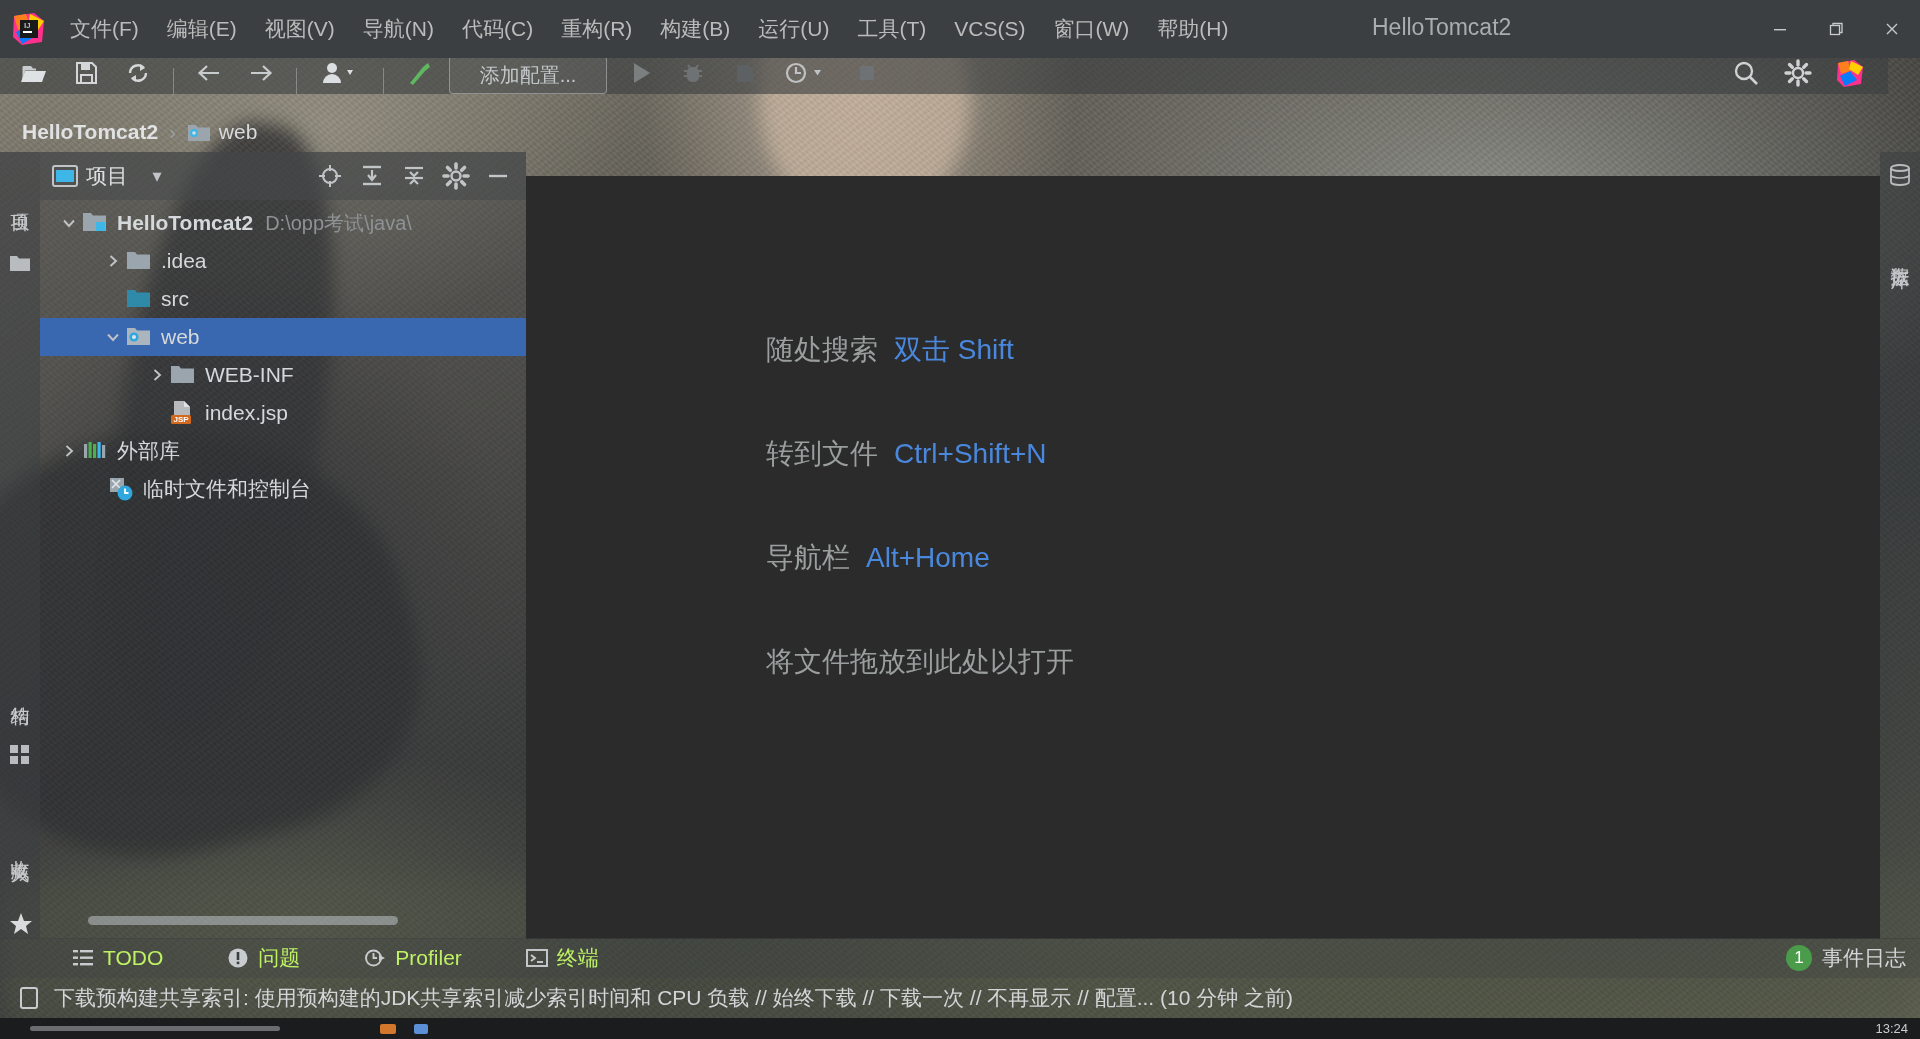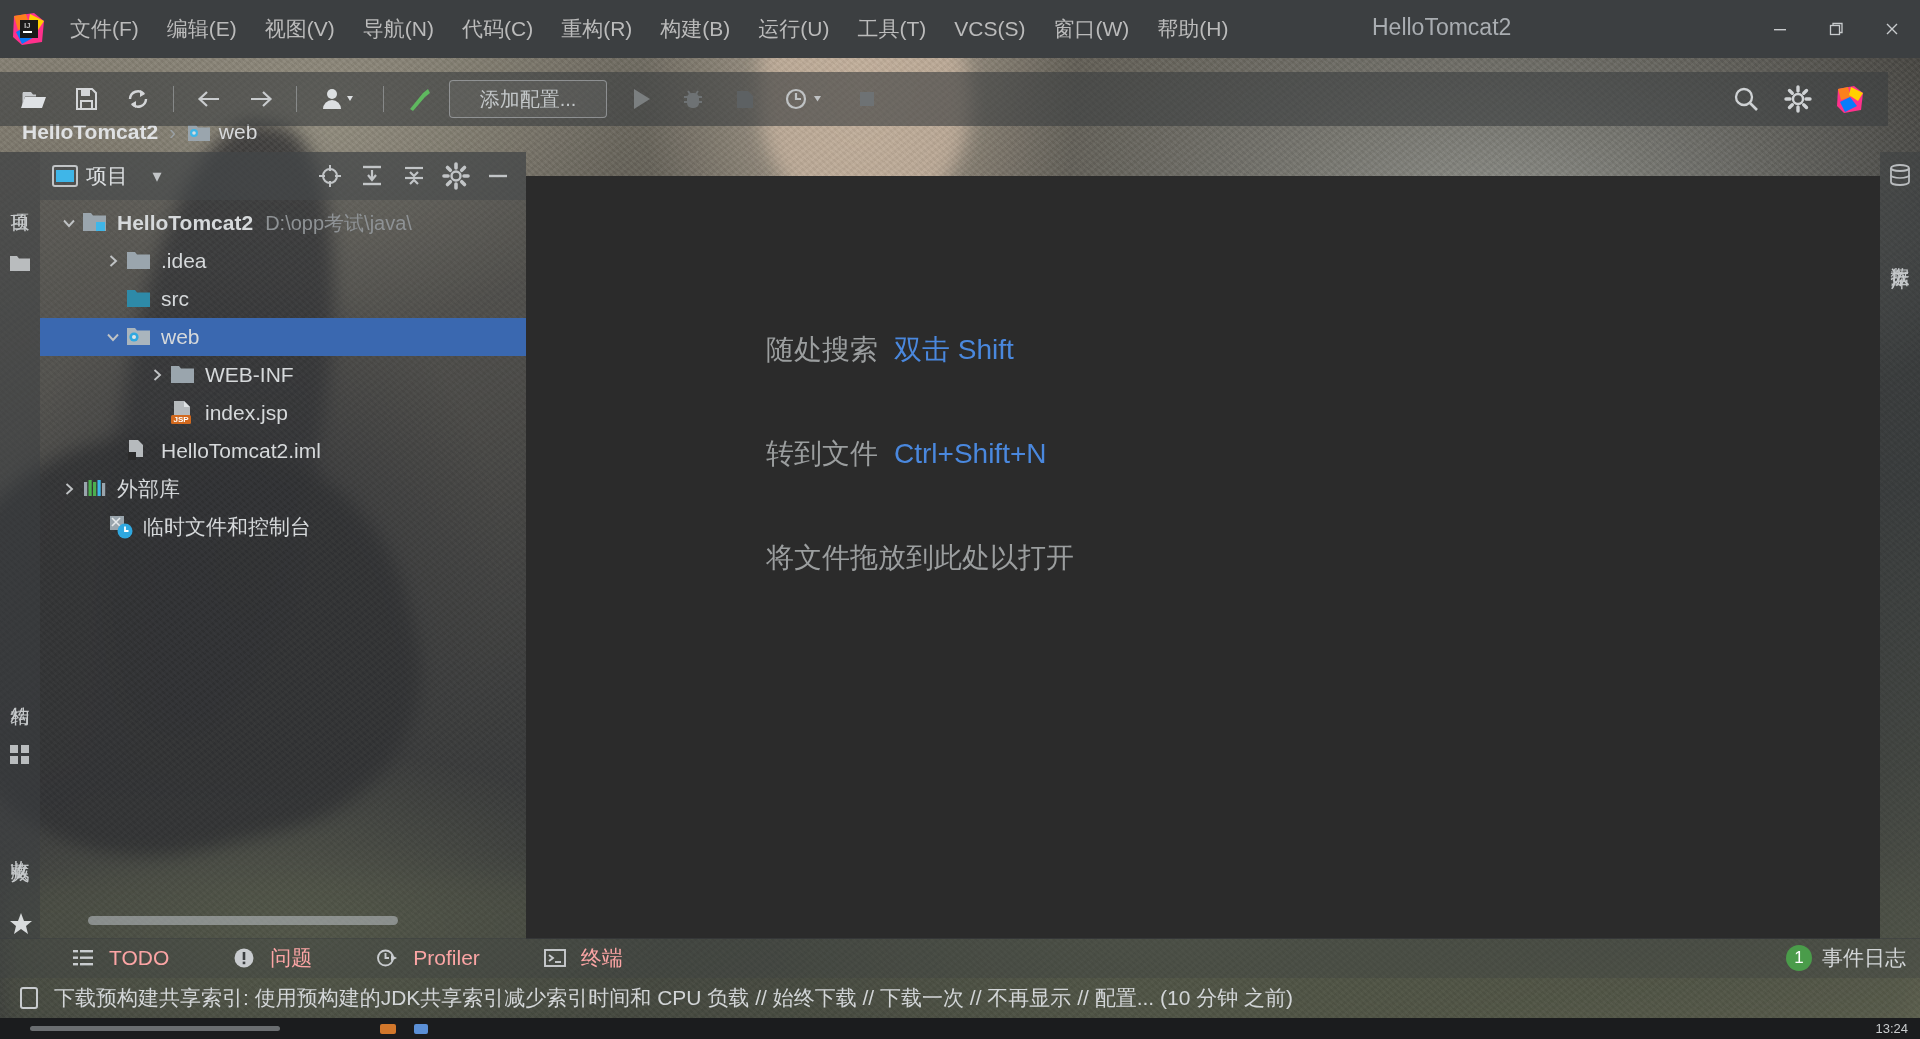--- a/index.html
+++ b/index.html
@@ -74,23 +74,23 @@
     position: absolute; right: 0; top: 0; height: 58px;
     display: flex; align-items: center;
   }
   .win-btn {
     width: 56px; height: 58px; display: flex; align-items: center; justify-content: center;
     color: #c8cbcd;
   }
 
   
   .toolbar {
-    position: absolute; left: 0; top: 72px; width: 1888px; height: 54px;
+    position: absolute; left: 0; top: 40px; width: 1888px; height: 54px;
     background: rgba(60,63,65,.62);
-    display: flex; align-items: center;
+    display: flex; align-items: flex-end;
     z-index: 25;
   }
   .tb-icon {
     width: 42px; height: 42px; margin: 0 5px;
     display: flex; align-items: center; justify-content: center;
     color: #d4d6d8; flex: 0 0 auto;
   }
   .tb-sep { width: 1px; height: 26px; background: rgba(190,195,200,.45); margin: 0 9px; }
   .run-config {
     height: 38px; min-width: 158px;
@@ -192,22 +192,22 @@
   .hint-key { color: #4a88de; margin-left: 16px; }
 
   
   .bottom-bar {
     position: absolute; left: 0; bottom: 61px; width: 1920px; height: 40px;
     background: rgba(60,63,65,.6);
     display: flex; align-items: center;
     z-index: 26;
   }
   .bb-item {
-    display: flex; align-items: center; gap: 15px;
-    color: #fca5a5; font-size: 21px;
+    display: flex; align-items: center; gap: 9px;
+    color: #bef264; font-size: 21px;
     padding: 4px 14px; margin-left: 10px; white-space: nowrap;
   }
   .bb-right { margin-left: auto; display: flex; align-items: center; padding-right: 14px; }
   .badge-green {
     width: 26px; height: 26px; border-radius: 50%;
     background: #4a9c4a; color: #fff; font-size: 17px;
     display: flex; align-items: center; justify-content: center;
     margin-right: 10px;
   }
 
@@ -587,30 +587,20 @@
           <svg width="28" height="26" viewBox="0 0 28 26">
             <path d="M4 1 h10 l6 6 v11 H4 Z" fill="#b6babd"></path>
             <path d="M14 1 v6 h6 Z" fill="#e0e3e5"></path>
             <rect x="1" y="15" width="20" height="9" rx="1.5" fill="#d2691e"></rect>
             <text x="3.5" y="22" font-family="Liberation Sans, sans-serif" font-size="8" font-weight="bold" fill="#fff">JSP</text>
           </svg>
         </span>
         <span class="tlabel">index.jsp</span>
       </div>
 
-      <div class="tree-row" style="padding-left:60px;">
-        <span class="arrow empty"></span>
-        <span class="ticon">
-          <svg width="26" height="24" viewBox="0 0 26 24">
-            <path d="M3 2 h9 l5 5 v12 H3 Z" fill="#b6babd"></path>
-            <rect x="2" y="14" width="8" height="8" fill="#2b2b2b"></rect>
-          </svg>
-        </span>
-        <span class="tlabel">HelloTomcat2.iml</span>
-      </div>
 
       <div class="tree-row" style="padding-left:16px;">
         <span class="arrow">
           <svg width="16" height="16" viewBox="0 0 16 16">
               <path d="M5.5 3 L11 8 L5.5 13" stroke="currentColor" stroke-width="1.9" fill="none"></path>
             </svg>
         </span>
         <span class="ticon">
           <svg width="28" height="24" viewBox="0 0 28 24">
             <rect x="2" y="6" width="3.2" height="14" fill="#9aa5ad"></rect>
@@ -641,20 +631,23 @@
     <div class="pp-scroll"></div>
   </div>
 
   <div class="editor">
     <div class="hints">
       <div class="hint-row">
         <span>随处搜索</span><span class="hint-key">双击 Shift</span>
       </div>
       <div class="hint-row">
         <span>转到文件</span><span class="hint-key">Ctrl+Shift+N</span>
+      </div>
+      <div class="hint-row">
+        <span>导航栏</span><span class="hint-key">Alt+Home</span>
       </div>
       <div class="hint-row">
         <span>将文件拖放到此处以打开</span>
       </div>
     </div>
   </div>
 
   <div class="bottom-bar">
     <div style="width:48px"></div>
     <div class="bb-item">

